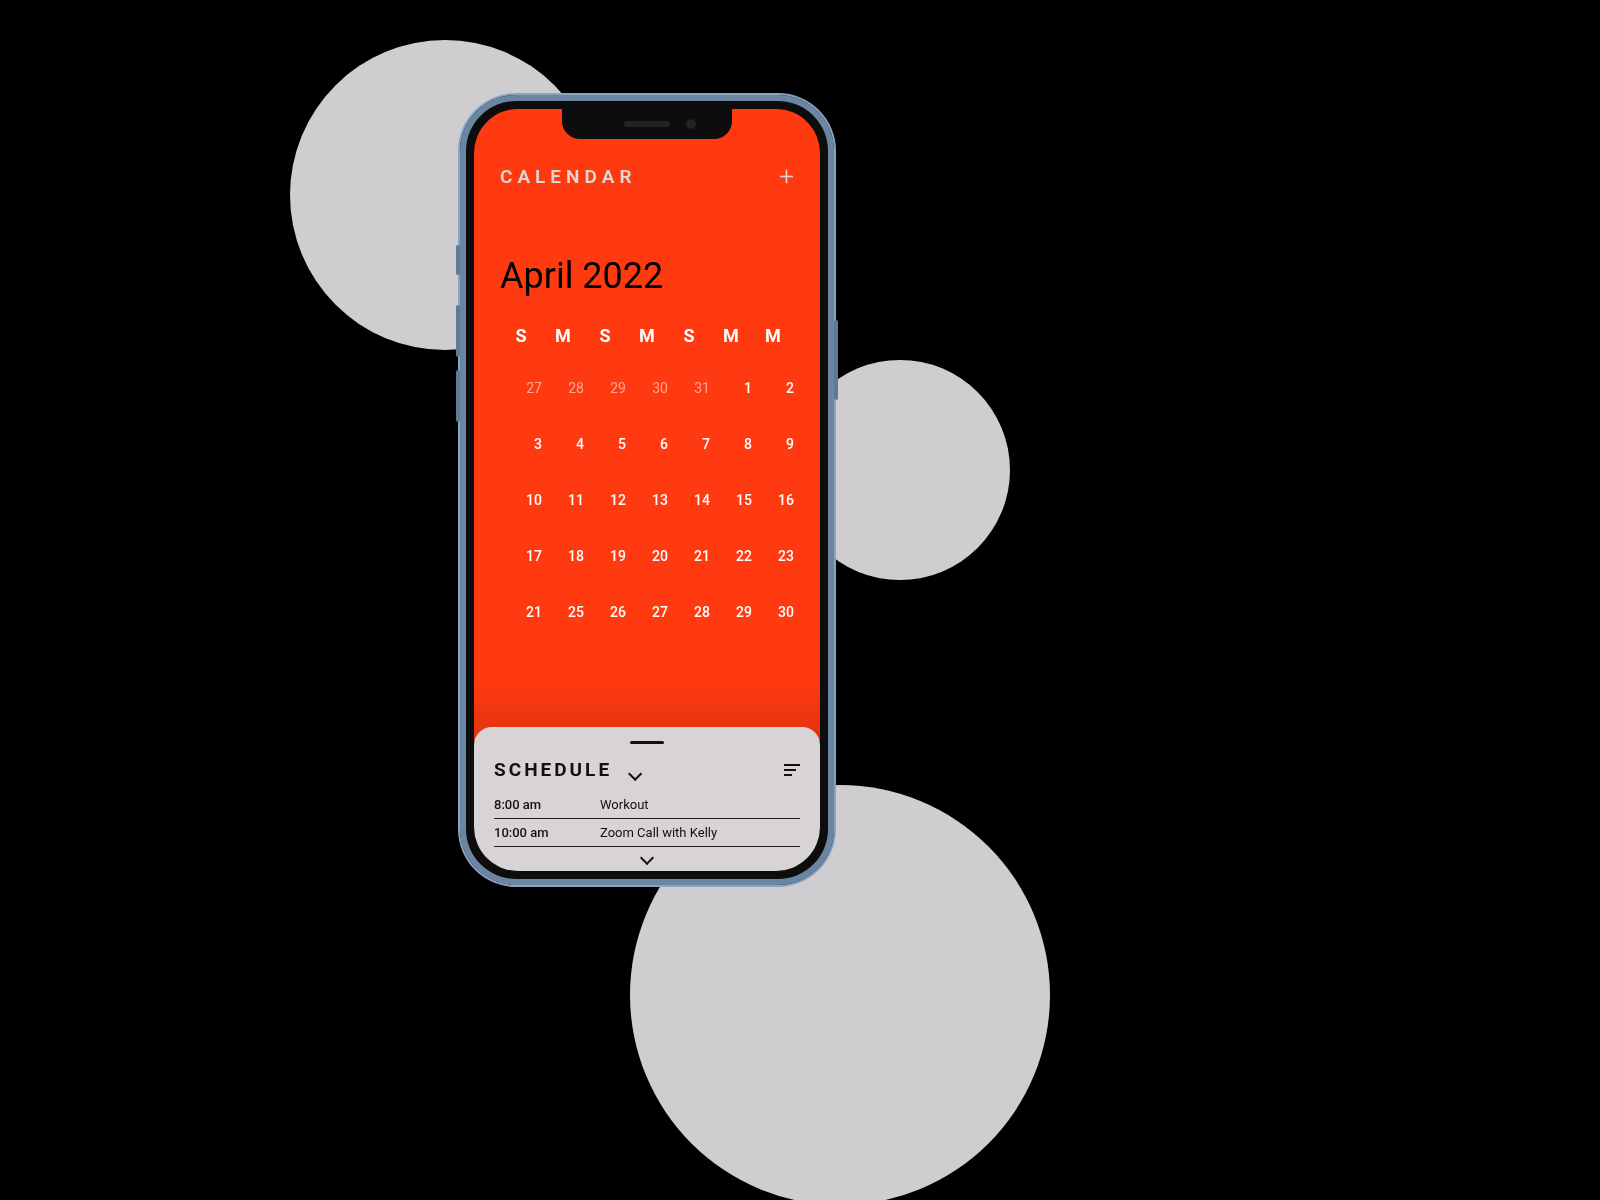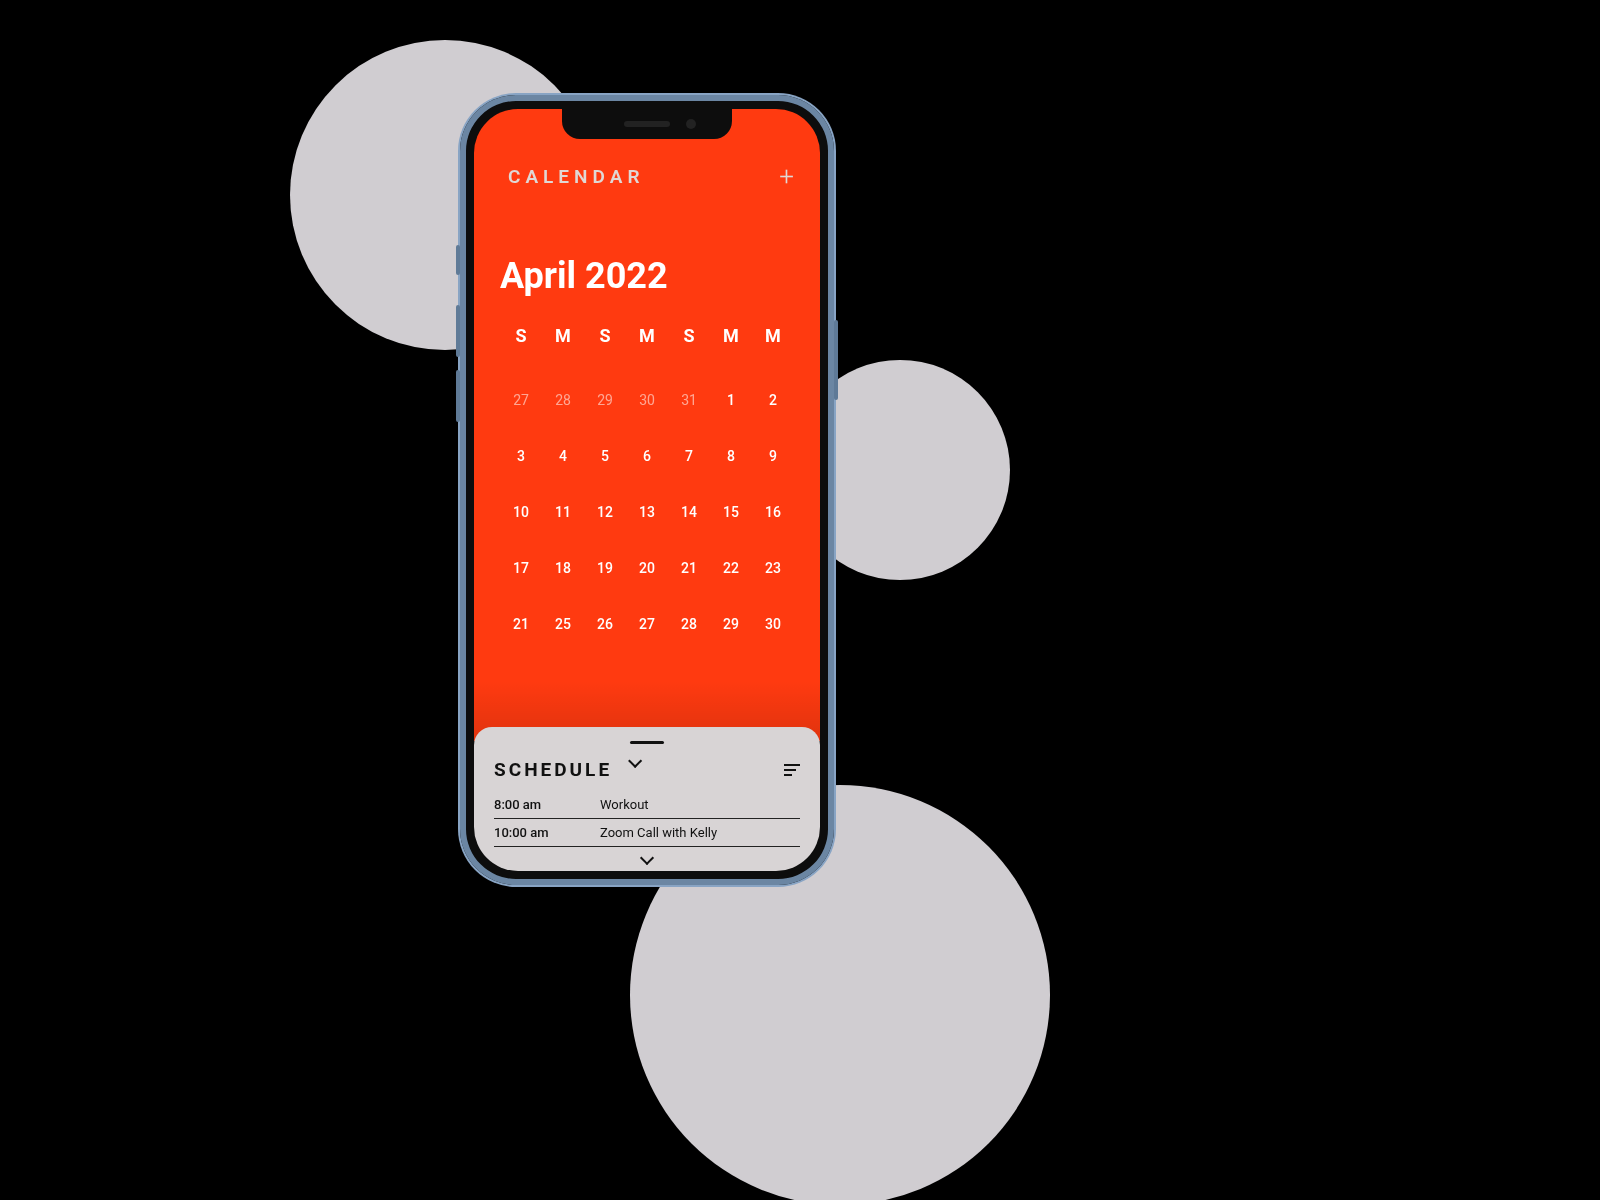--- a/index.html
+++ b/index.html
@@ -96,51 +96,50 @@
   .header-row {
     display: flex;
     justify-content: space-between;
     align-items: center;
   }
   .app-title {
     font-size: 19px;
     font-weight: 600;
     letter-spacing: 5px;
     color: #e0d8d5;
-    margin-left: 8px;
   }
   .plus-icon {
     font-size: 26px;
     font-weight: 300;
     color: #e0d8d5;
     cursor: pointer;
   }
   .month-title {
     margin-top: 64px;
     font-size: 36px;
-    font-weight: 700;
-    color: #ffffff;
+    font-weight: 400;
+    color: #000000;
   }
   .weekday-row {
     display: grid;
     grid-template-columns: repeat(7, 1fr);
     margin-top: 28px;
     text-align: center;
   }
   .weekday-row span {
     font-size: 18px;
     font-weight: 700;
     color: #fff;
   }
   .date-grid {
     display: grid;
     grid-template-columns: repeat(7, 1fr);
     row-gap: 28px;
-    margin-top: 40px;
-    text-align: center;
+    margin-top: 28px;
+    text-align: right;
   }
   .date-cell {
     font-size: 14px;
     font-weight: 500;
     color: #fff;
     cursor: pointer;
     height: 28px;
     line-height: 28px;
   }
   .date-cell.other { color: rgba(255,255,255,0.55); font-weight: 400; }
@@ -176,21 +175,21 @@
     display: flex;
     justify-content: space-between;
     align-items: center;
     margin-bottom: 10px;
   }
   .schedule-title {
     font-size: 19px;
     font-weight: 700;
     letter-spacing: 3px;
     display: flex;
-    align-items: flex-start;
+    align-items: flex-end;
     gap: 16px;
   }
   .chev-down-sm {
     display: inline-block;
     width: 10px; height: 10px;
     border-right: 2px solid #111;
     border-bottom: 2px solid #111;
     transform: rotate(45deg) translateY(-3px);
   }
   .filter-icon {

